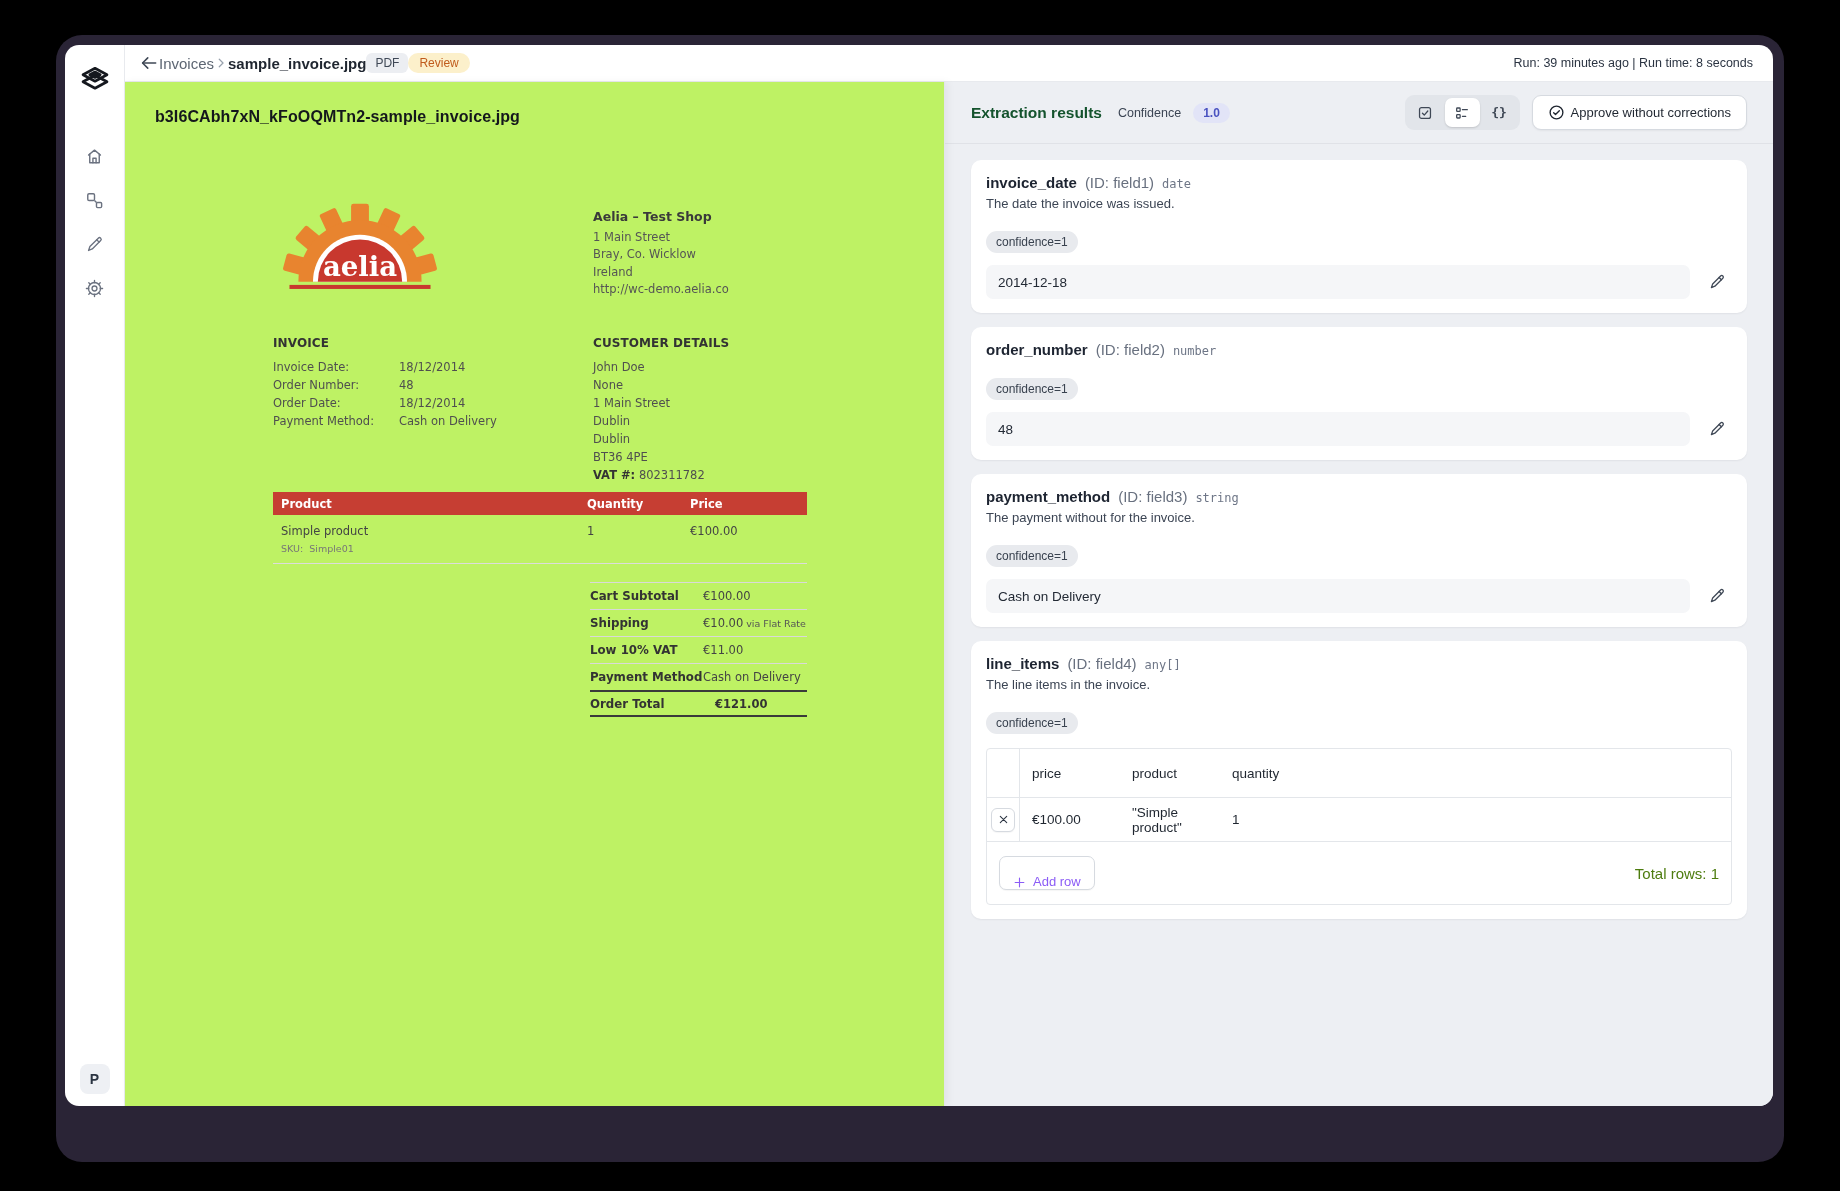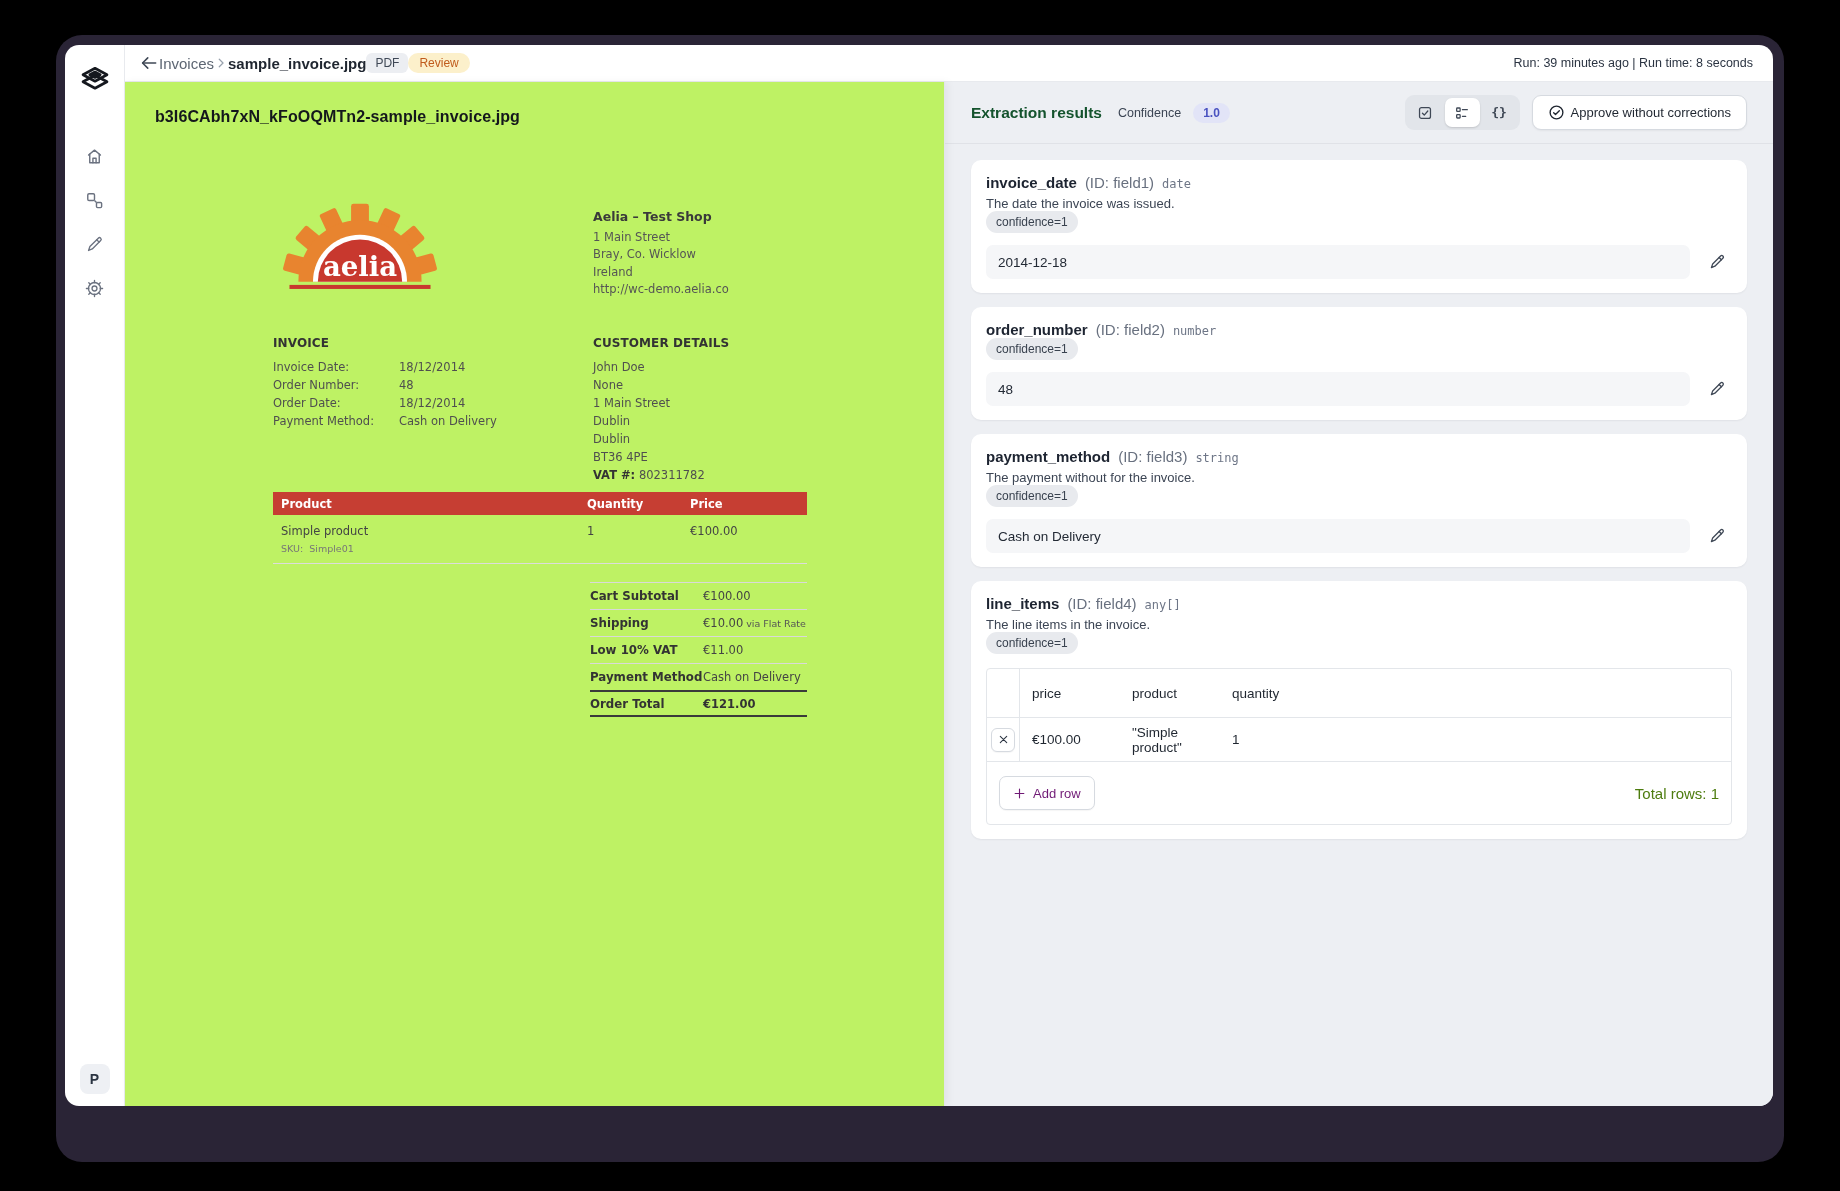--- a/index.html
+++ b/index.html
@@ -47,21 +47,21 @@
   .prod-table { margin-top:12px; }
   .pt-head { background:#c63e33; color:#fff; height:23px; display:flex; align-items:center; font-size:11.5px; font-weight:700; }
   .pt-c1 { flex:1; padding-left:8px; } .pt-c2 { width:103px; } .pt-c3 { width:117px; }
   .pt-row { display:flex; font-size:11.5px; color:#444; padding-top:9px; }
   .pt-sku { font-size:9.5px; color:#777; padding:5px 0 9px 8px; border-bottom:1px solid #dcdcdc; }
   .totals { margin-left:317px; width:217px; margin-top:18px; }
   .tot-row { display:flex; align-items:center; min-height:27px; border-top:1px solid #d9d9d9; }
   .tot-label { width:113px; font-weight:700; color:#333; font-size:11.8px; }
   .tot-value { font-size:11.5px; color:#444; }
   .tot-note { font-size:9.5px; color:#555; margin-left:3px; }
-  .tot-row.grand { border-top:2px solid #3a3a3a; border-bottom:2px solid #3a3a3a; }
+  .tot-row.grand { border-top:2px solid #3a3a3a; border-bottom:2px solid #3a3a3a;gap:12px; }
   .tot-row.grand .tot-value { font-weight:700; color:#333; }
 
   
   .rp { flex:1; background:#edeff3; display:flex; flex-direction:column; min-width:0; }
   .rp-header { height:62px; flex:none; display:flex; align-items:center; gap:12px; padding:0 26px; border-bottom:1px solid #e0e2e7; }
   .rp-title { font-size:15.5px; font-weight:700; color:#14532d; }
   .conf-label { font-size:12.5px; color:#3c4554; font-weight:500; margin-left:4px; }
   .conf-pill { background:#e2e4f7; color:#4a52c0; font-size:12px; font-weight:600; padding:3px 10px; border-radius:999px; }
   .toggle-group { margin-left:auto; background:#e2e5ea; border-radius:9px; padding:3px; display:flex; gap:2px; }
   .toggle-btn { width:35px; height:29px; border-radius:7px; display:flex; align-items:center; justify-content:center; color:#3f4856; cursor:pointer; }
@@ -69,34 +69,34 @@
   .braces { font-family:"DejaVu Sans Mono",monospace; font-size:13px; font-weight:700; }
   .approve-btn { height:35px; background:#fff; border:1px solid #d6dae0; border-radius:9px; display:flex; align-items:center; gap:6px; padding:0 15px; font-size:13px; font-weight:500; color:#1f2630; box-shadow:0 1px 2px rgba(0,0,0,.05); cursor:pointer; }
 
   .cards { padding:16px 26px; overflow:hidden; }
   .card { background:#fff; border-radius:10px; padding:14px 15px 14px; margin-bottom:14px; box-shadow:0 1px 2px rgba(16,24,40,.06); }
   .card-title-row { display:flex; align-items:baseline; gap:8px; }
   .f-name { font-size:15px; font-weight:700; color:#1d2431; }
   .f-id { font-size:15px; color:#68707f; }
   .f-type { font-size:12px; color:#6e7687; font-family:"DejaVu Sans Mono",monospace; }
   .f-desc { font-size:13px; color:#3c4554; margin-top:5px; }
-  .f-badge { display:inline-block; background:#e8eaee; color:#39424f; font-size:12px; padding:4px 10px; border-radius:999px; margin-top:0; }
+  .f-badge { display:inline-block; background:#e8eaee; color:#39424f; font-size:12px; padding:4px 10px; border-radius:999px; margin-top:20px; }
   .value-row { display:flex; align-items:center; gap:12px; margin-top:12px; }
   .value-box { flex:1; height:34px; background:#f5f6f8; border-radius:7px; display:flex; align-items:center; padding:0 12px; font-size:13.5px; color:#232a35; }
   .edit-btn { width:30px; height:30px; display:flex; align-items:center; justify-content:center; color:#3f4856; cursor:pointer; }
 
   .li-table { margin-top:14px; border:1px solid #e3e6ea; border-radius:4px; }
   .li-head { display:flex; align-items:stretch; height:49px; border-bottom:1px solid #e3e6ea; }
   .li-row { display:flex; align-items:stretch; height:44px; border-bottom:1px solid #e3e6ea; }
   .li-del-col { width:33px; flex:none; border-right:1px solid #e3e6ea; display:flex; align-items:center; justify-content:center; }
   .li-cell { display:flex; align-items:center; padding-left:12px; font-size:13.5px; color:#1f2630; }
   .w-price { width:100px; } .w-product { width:100px; } .w-qty { flex:1; }
   .x-btn { width:24px; height:24px; background:#fff; border:1px solid #d6dae0; border-radius:6px; display:flex; align-items:center; justify-content:center; color:#2b3442; box-shadow:0 1px 1px rgba(0,0,0,.04); cursor:pointer; }
   .li-footer { display:flex; align-items:center; justify-content:space-between; padding:14px 12px; }
-  .add-row-btn { background:#fff; border:1px solid #d6dae0; border-radius:7px; height:34px; padding:0 13px; display:flex; align-items:center; gap:7px; font-size:13px; color:#701a75; box-shadow:0 1px 1px rgba(0,0,0,.04); cursor:pointer; }
+  .add-row-btn { background:#fff; border:1px solid #d6dae0; border-radius:7px; height:34px; padding:0 13px; display:flex; align-items:flex-end; gap:7px; font-size:13px; color:#8b5cf6; box-shadow:0 1px 1px rgba(0,0,0,.04); cursor:pointer; }
   .total-rows { font-size:15px; color:#4d7c0f; }
 
   svg { display:block; }
 </style>
 </head>
 <body>
 
 <div class="frame"></div>
 <div class="window">
 

